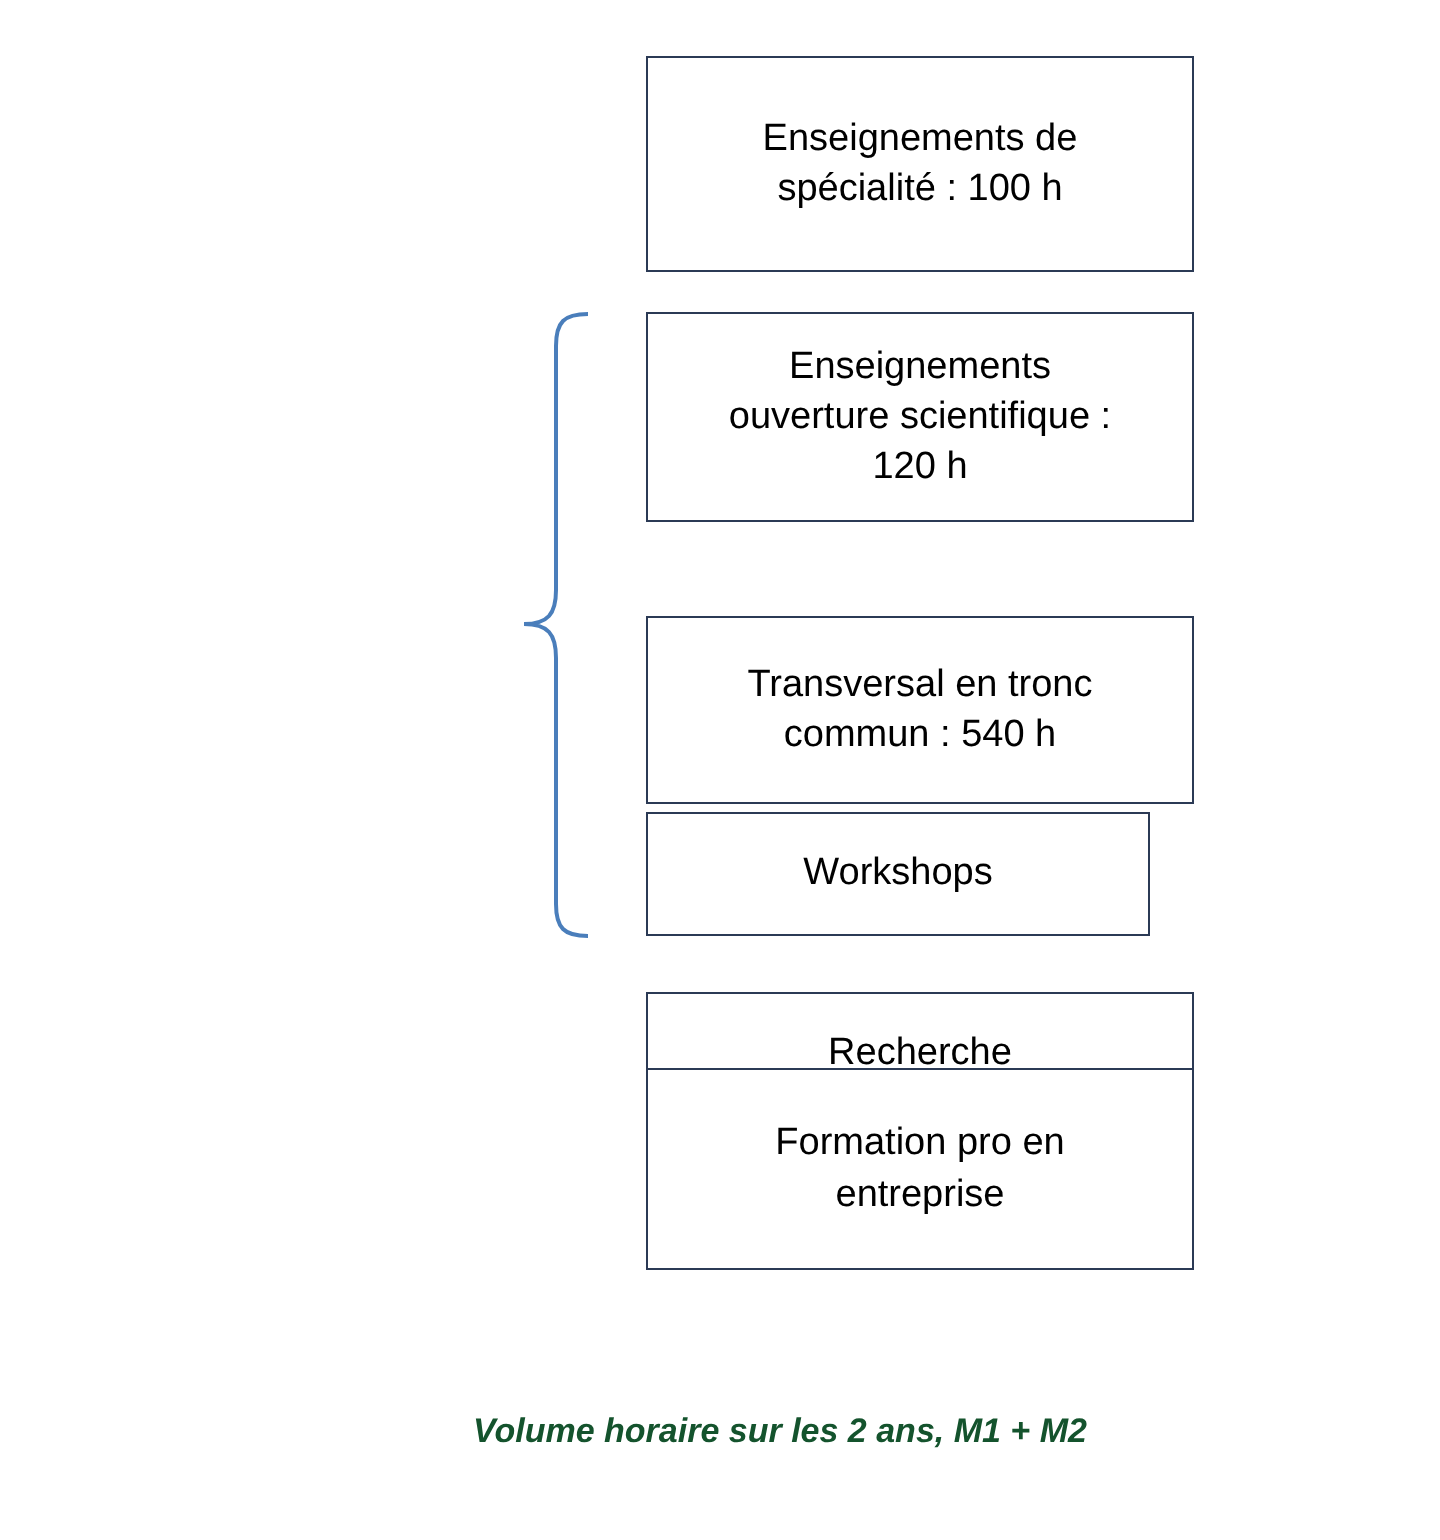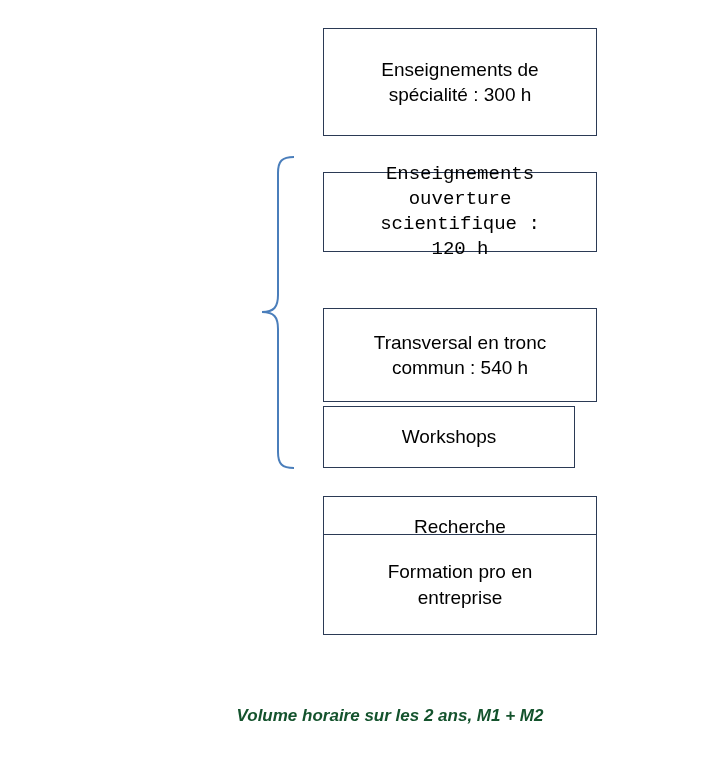--- a/index.html
+++ b/index.html
@@ -40,24 +40,23 @@
   }
   
   #box-specialite {
     left: 323px;
     top: 28px;
     width: 274px;
     height: 108px;
   }
   #box-ouverture {
     left: 323px;
-    top: 172px;
+    top: 156px;
     width: 274px;
-    height: 80px;
-    font-family: Liberation Mono, monospace;
+    height: 105px;
   }
   #box-transversal {
     left: 323px;
     top: 308px;
     width: 274px;
     height: 94px;
   }
   #box-workshops {
     left: 323px;
     top: 406px;
@@ -110,21 +109,21 @@
 <div class="canvas">
 
 
   <svg class="brace" viewBox="0 0 48 315">
     <path d="M46 2 C 34 2, 30 6, 30 18 L 30 140 C 30 152, 26 157, 14 157 C 26 157, 30 162, 30 174 L 30 297 C 30 309, 34 313, 46 313" fill="none" stroke="#4a7ebb" stroke-width="2"></path>
   </svg>
 
   <div class="box" id="box-specialite">
     <span>
       <span>Enseignements de</span>
-      <span>spécialité : 300 h</span>
+      <span>spécialité : 100 h</span>
     </span>
   </div>
 
   <div class="box" id="box-ouverture">
     <span>
       <span>Enseignements</span>
       <span>ouverture scientifique :</span>
       <span>120 h</span>
     </span>
   </div>

